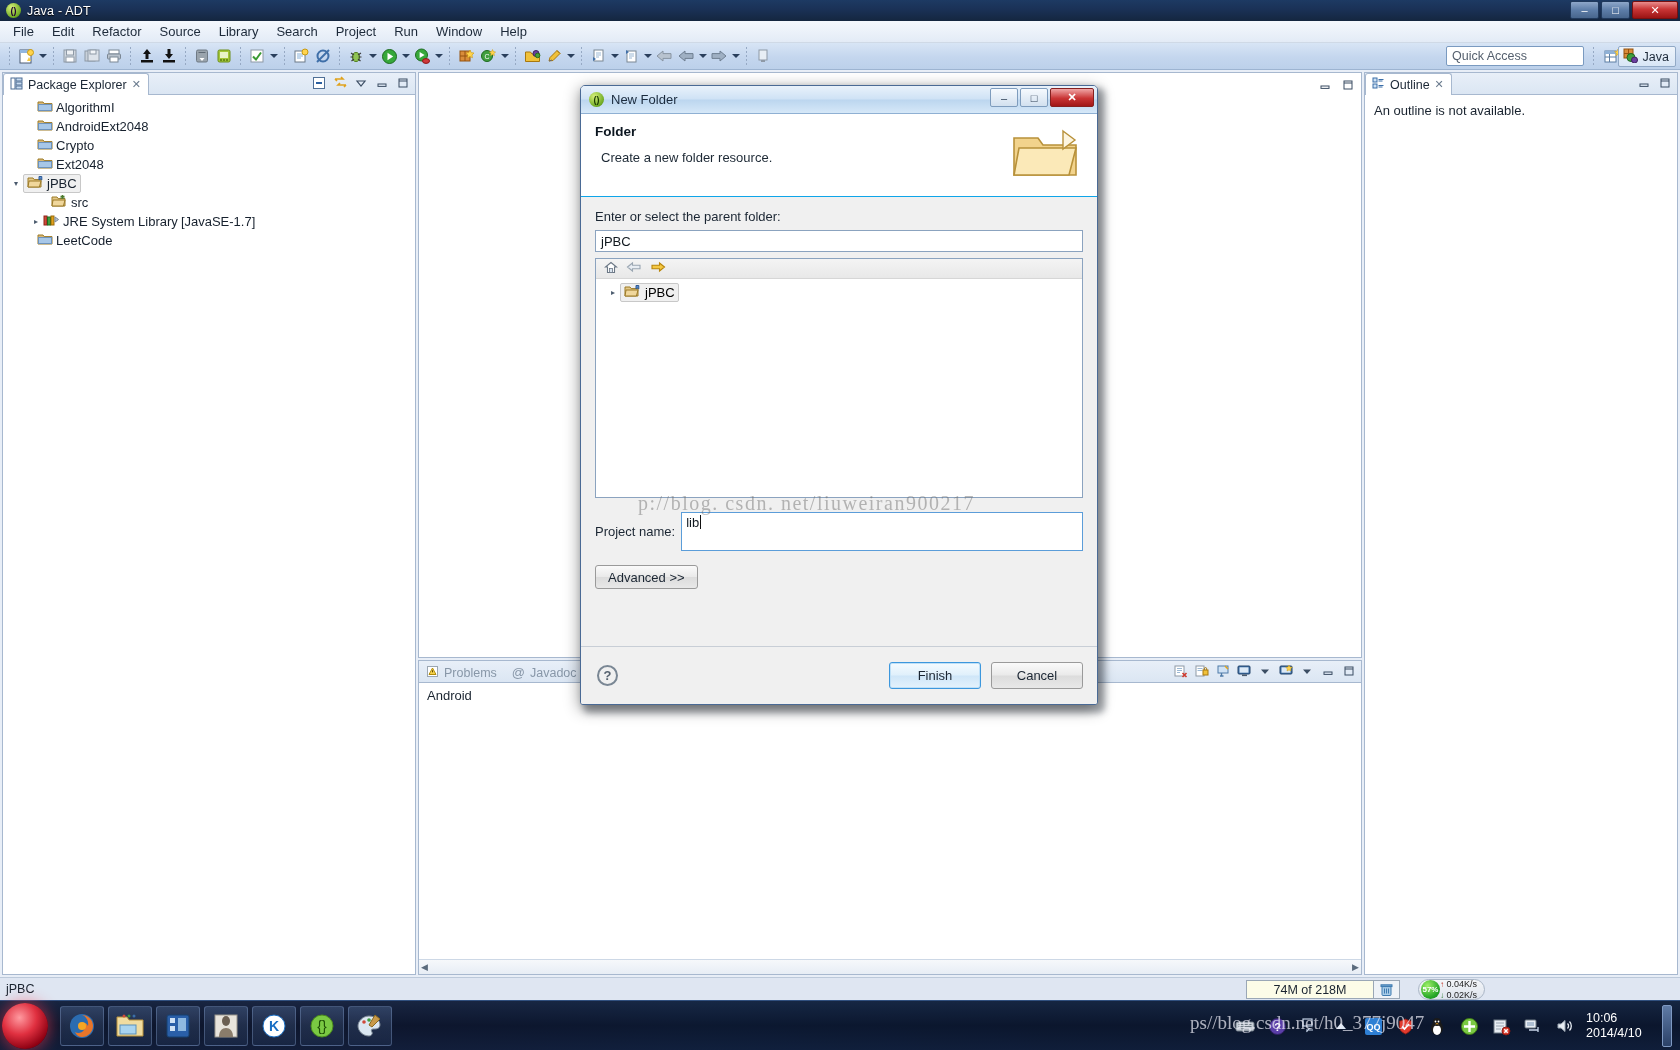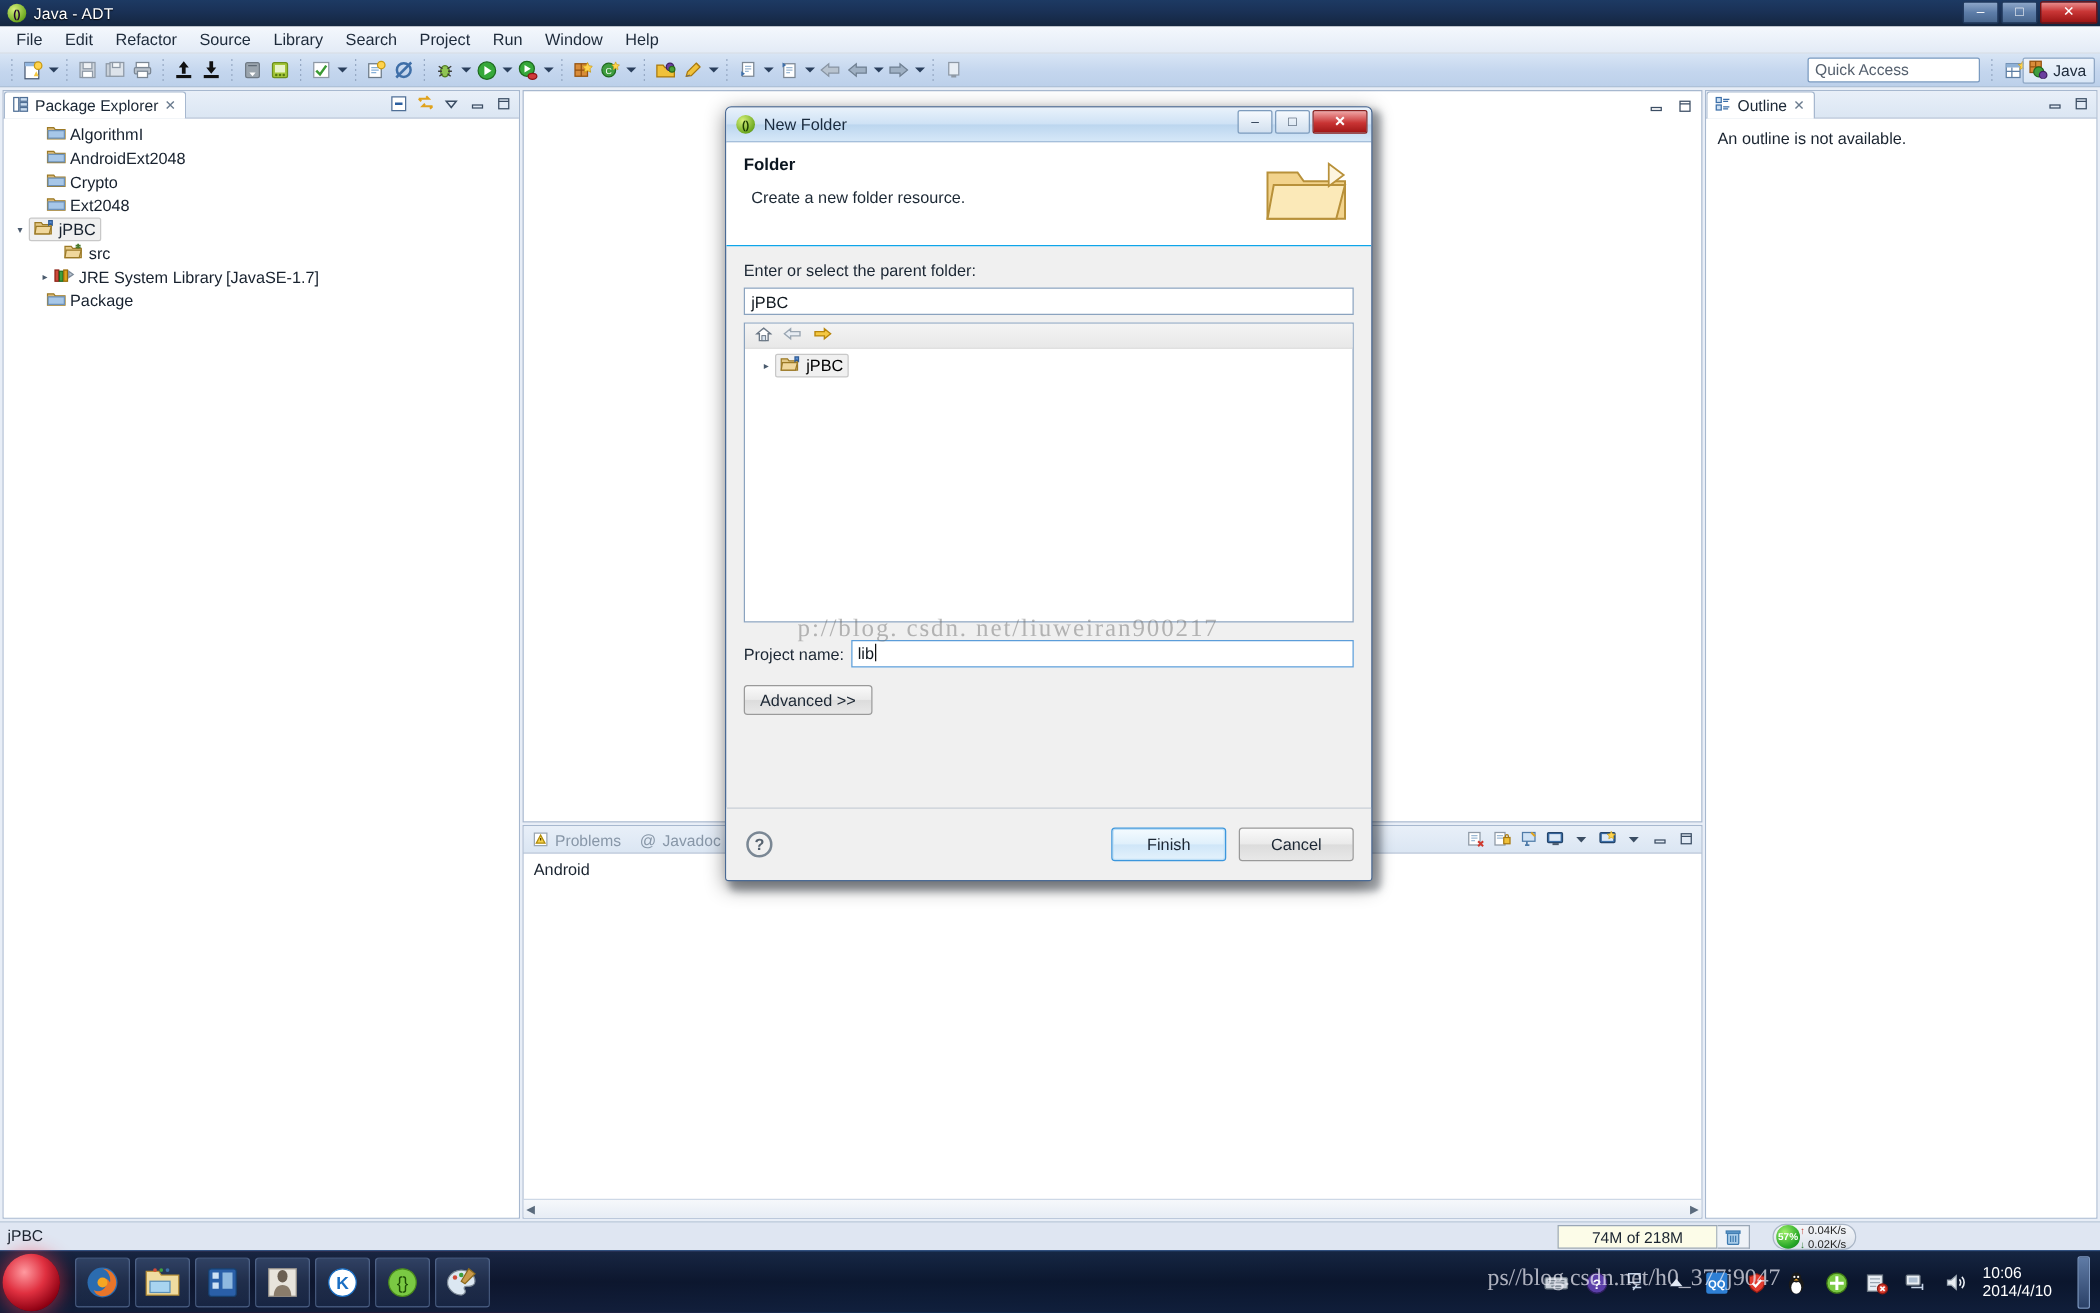--- a/index.html
+++ b/index.html
@@ -268,21 +268,21 @@
     height: 20px; background: linear-gradient(180deg,#f4f4f4,#e8e8e8);
     border-bottom: 1px solid #d6d6d6; display:flex; align-items:center; gap: 8px;
     padding-left: 8px;
   }
   .tree-items { flex:1; padding-top: 4px; }
   .dtrow { display:flex; align-items:center; height:19px; padding-left: 10px; font-size:13px; }
 
   .fname-row { display:flex; align-items:center; margin-top: 14px; }
   .fname-row .lbl { margin-right: 6px; }
   .fname-input {
-    flex:1; height: 22px; background:#fff; border:1px solid #5b9dd9;
+    flex:1; height: 39px; background:#fff; border:1px solid #5b9dd9;
     font-size: 13px; color:#10181f; padding: 2px 4px; display:flex; 
     position: relative;
   }
   .caret { display:inline-block; width:1px; height:14px; background:#111; margin-left:1px; }
   .btn {
     display:inline-flex; align-items:center; justify-content:center;
     height: 24px; padding: 0 12px;
     background: linear-gradient(180deg,#fafafa 0%,#eaeaea 48%,#dcdcdc 52%,#e8e8e8 100%);
     border: 1px solid #9a9a9a; border-radius: 3px;
     font-size: 13px; color:#1b2633;
@@ -728,21 +728,21 @@
 
           <div class="trow">
             <span class="twist" style="margin-left:14px;"></span>
             <span>
               <svg width="16" height="14" viewBox="0 0 16 14">
                   <path d="M1 3h5l1.2 1.6H15V12H1z" fill="#d9b877" stroke="#9c7a26"></path>
                   <path d="M1 5.5h14" stroke="#b99a4e"></path>
                   <rect x="1.5" y="5.5" width="13" height="6" fill="#a7c7e8" stroke="#6d92bb"></rect>
                 </svg>
             </span>
-            <span class="tlabel">Package</span>
+            <span class="tlabel">LeetCode</span>
           </div>
 
         </div>
       </div>
     </div>
 
     <div class="editor-area">
       <div class="editor-top">
         <div class="corner-tools">
           <span class="vt-ic">

